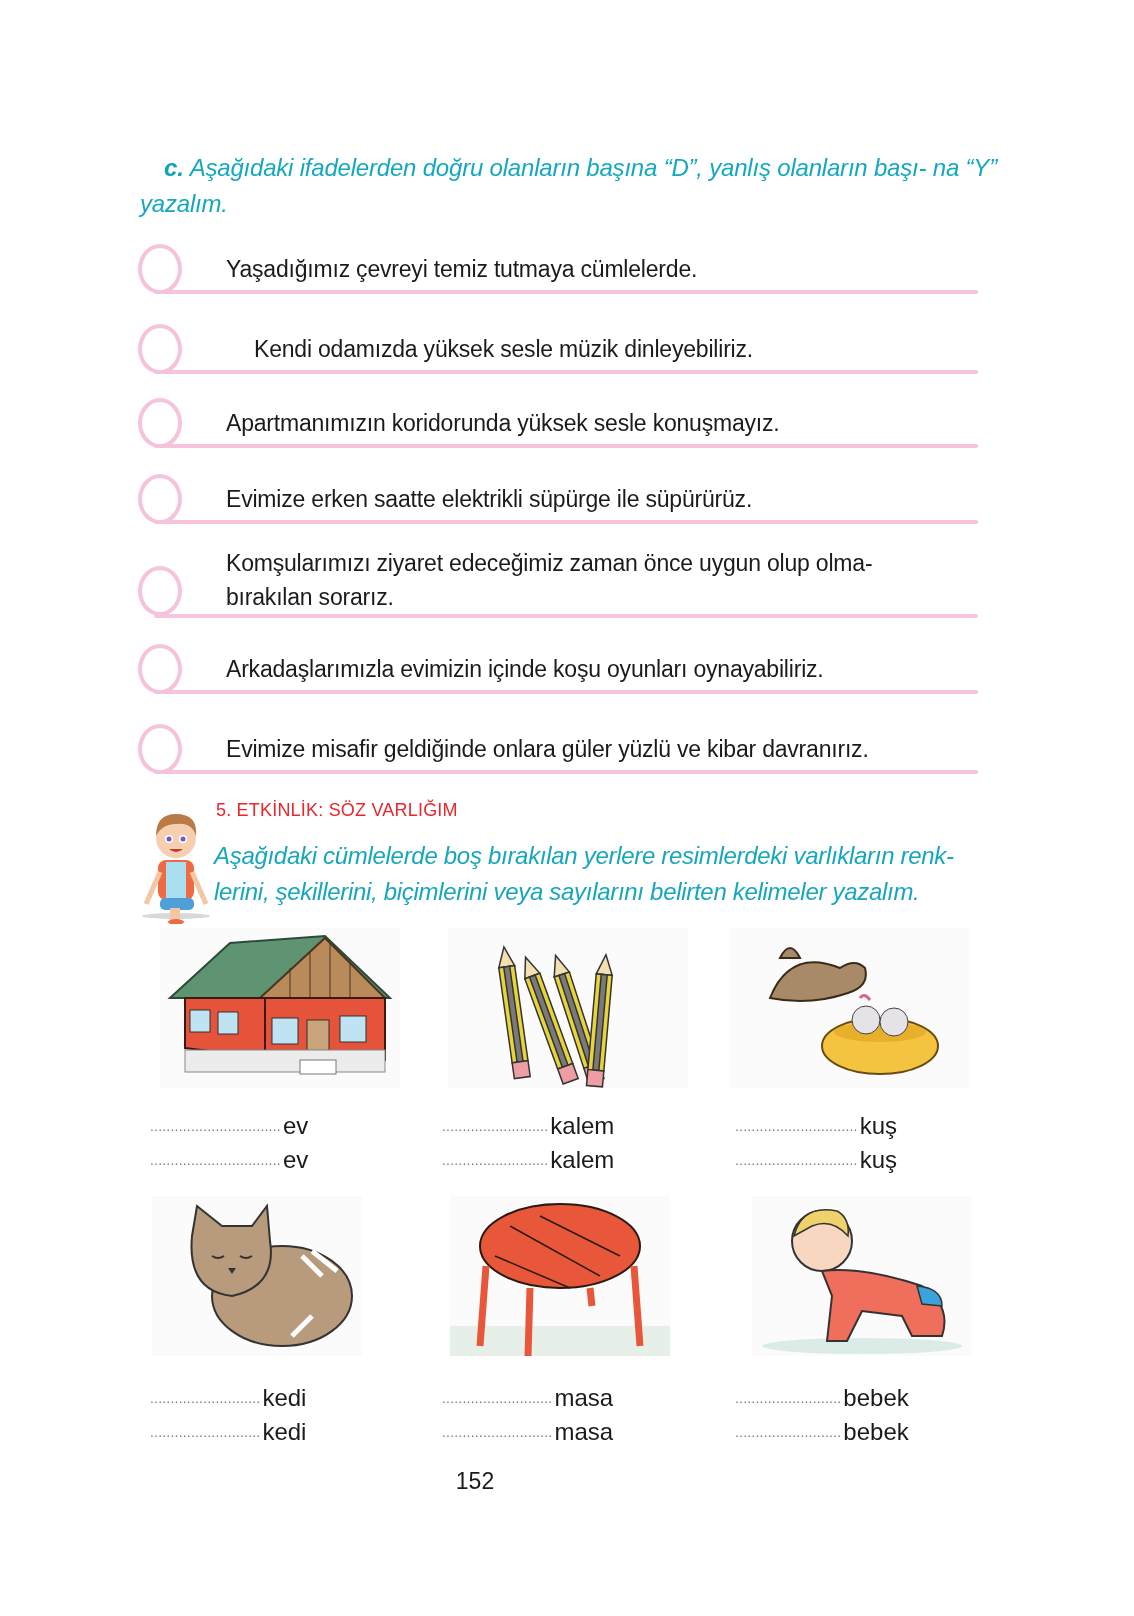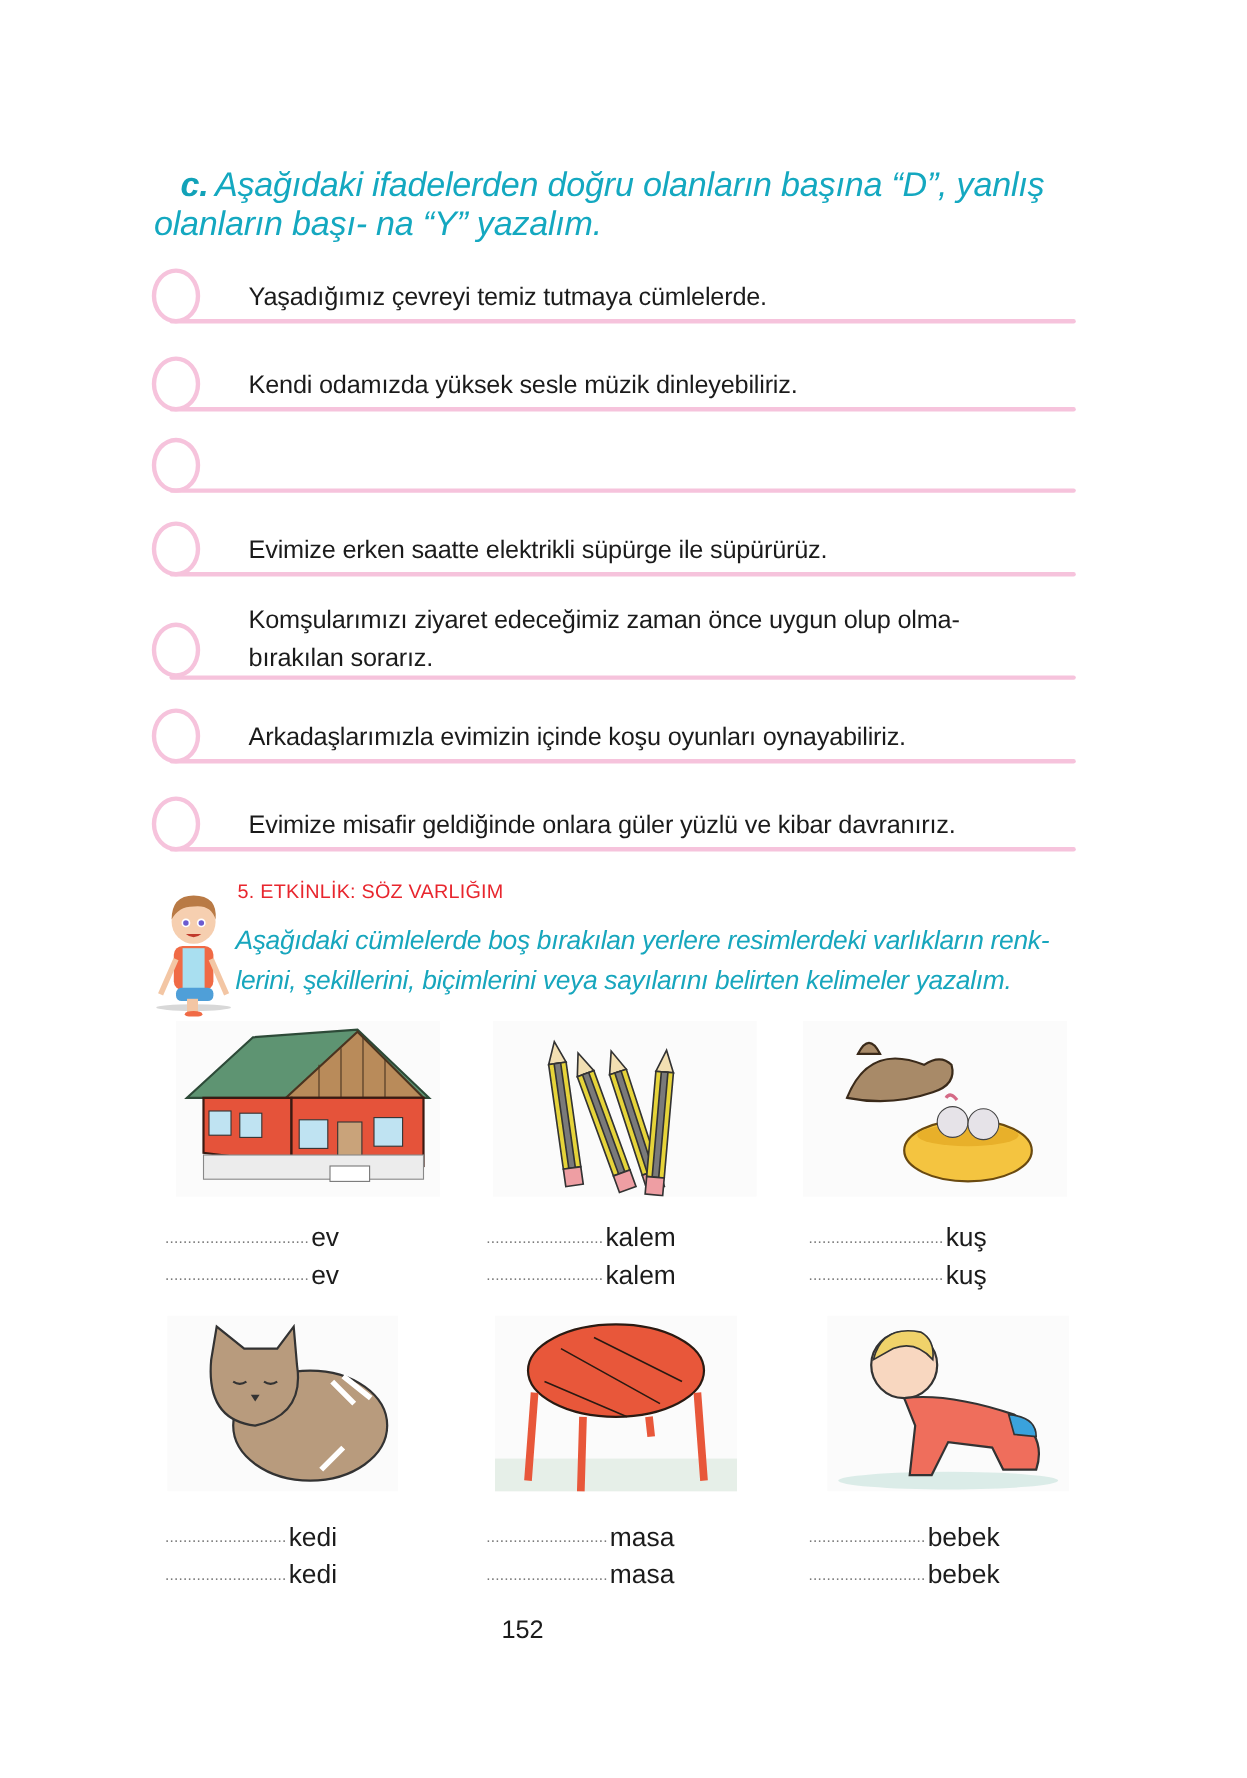--- a/index.html
+++ b/index.html
@@ -1,20 +1,20 @@
 <!DOCTYPE html>
 <html><head>
 <meta charset="utf-8">
 <style>
   html, body { margin: 0; padding: 0; background: #ffffff; }
   body { width: 1134px; height: 1616px; position: relative; overflow: hidden;
          font-family: "Liberation Sans", "DejaVu Sans", sans-serif; color: #1a1a1a; }
 
   .instruction { position: absolute; left: 140px; top: 150px; width: 860px;
-                 font-style: italic; font-size: 31px; line-height: 36px; color: #14a8c0; letter-spacing: -0.2px; }
+                 font-style: italic; font-size: 24px; line-height: 36px; color: #14a8c0; letter-spacing: -0.2px; }
   .instruction .letter { font-weight: bold; color: #12a2b8; margin-left: 24px; margin-right: 6px; }
 
   .statement { position: absolute; left: 136px; width: 842px; }
   .statement .circle { position: absolute; left: 2px; width: 44px; height: 50px; border: 4px solid #f6c3dc;
                        border-radius: 50%; box-sizing: border-box; background: #fff; }
   .statement .line { position: absolute; left: 18px; right: 0; height: 4px; background: #f6c3dc; border-radius: 2px; }
   .statement .text { position: absolute; left: 90px; font-size: 23px; line-height: 34px; color: #1b1b1b; letter-spacing: -0.2px; }
 
   .activity-title { position: absolute; left: 216px; top: 800px; font-size: 18px; color: #e8262e; letter-spacing: 0.2px; }
   .activity-desc { position: absolute; left: 214px; top: 838px; width: 790px; font-style: italic; font-size: 24px; line-height: 36px; color: #17a6bd; letter-spacing: -0.3px; }
@@ -37,26 +37,27 @@
 
 <div class="statement" style="top:244px;height:52px;">
   <div class="circle" style="top:0;"></div>
   <div class="line" style="top:46px;"></div>
   <div class="text" style="top:8px;">Yaşadığımız çevreyi temiz tutmaya cümlelerde.</div>
 </div>
 
 <div class="statement" style="top:324px;height:52px;">
   <div class="circle" style="top:0;"></div>
   <div class="line" style="top:46px;"></div>
-  <div class="text" style="top:8px;">Kendi odamızda yüksek sesle müzik dinleyebiliriz.</div>
+  <div class="text" style="top:8px;margin-left:28px;">Kendi odamızda yüksek sesle müzik dinleyebiliriz.</div>
 </div>
 
 <div class="statement" style="top:398px;height:52px;">
   <div class="circle" style="top:0;"></div>
   <div class="line" style="top:46px;"></div>
+  <div class="text" style="top:8px;">Apartmanımızın koridorunda yüksek sesle konuşmayız.</div>
 </div>
 
 <div class="statement" style="top:474px;height:52px;">
   <div class="circle" style="top:0;"></div>
   <div class="line" style="top:46px;"></div>
   <div class="text" style="top:8px;">Evimize erken saatte elektrikli süpürge ile süpürürüz.</div>
 </div>
 
 <div class="statement" style="top:544px;height:78px;">
   <div class="circle" style="top:22px;"></div>

